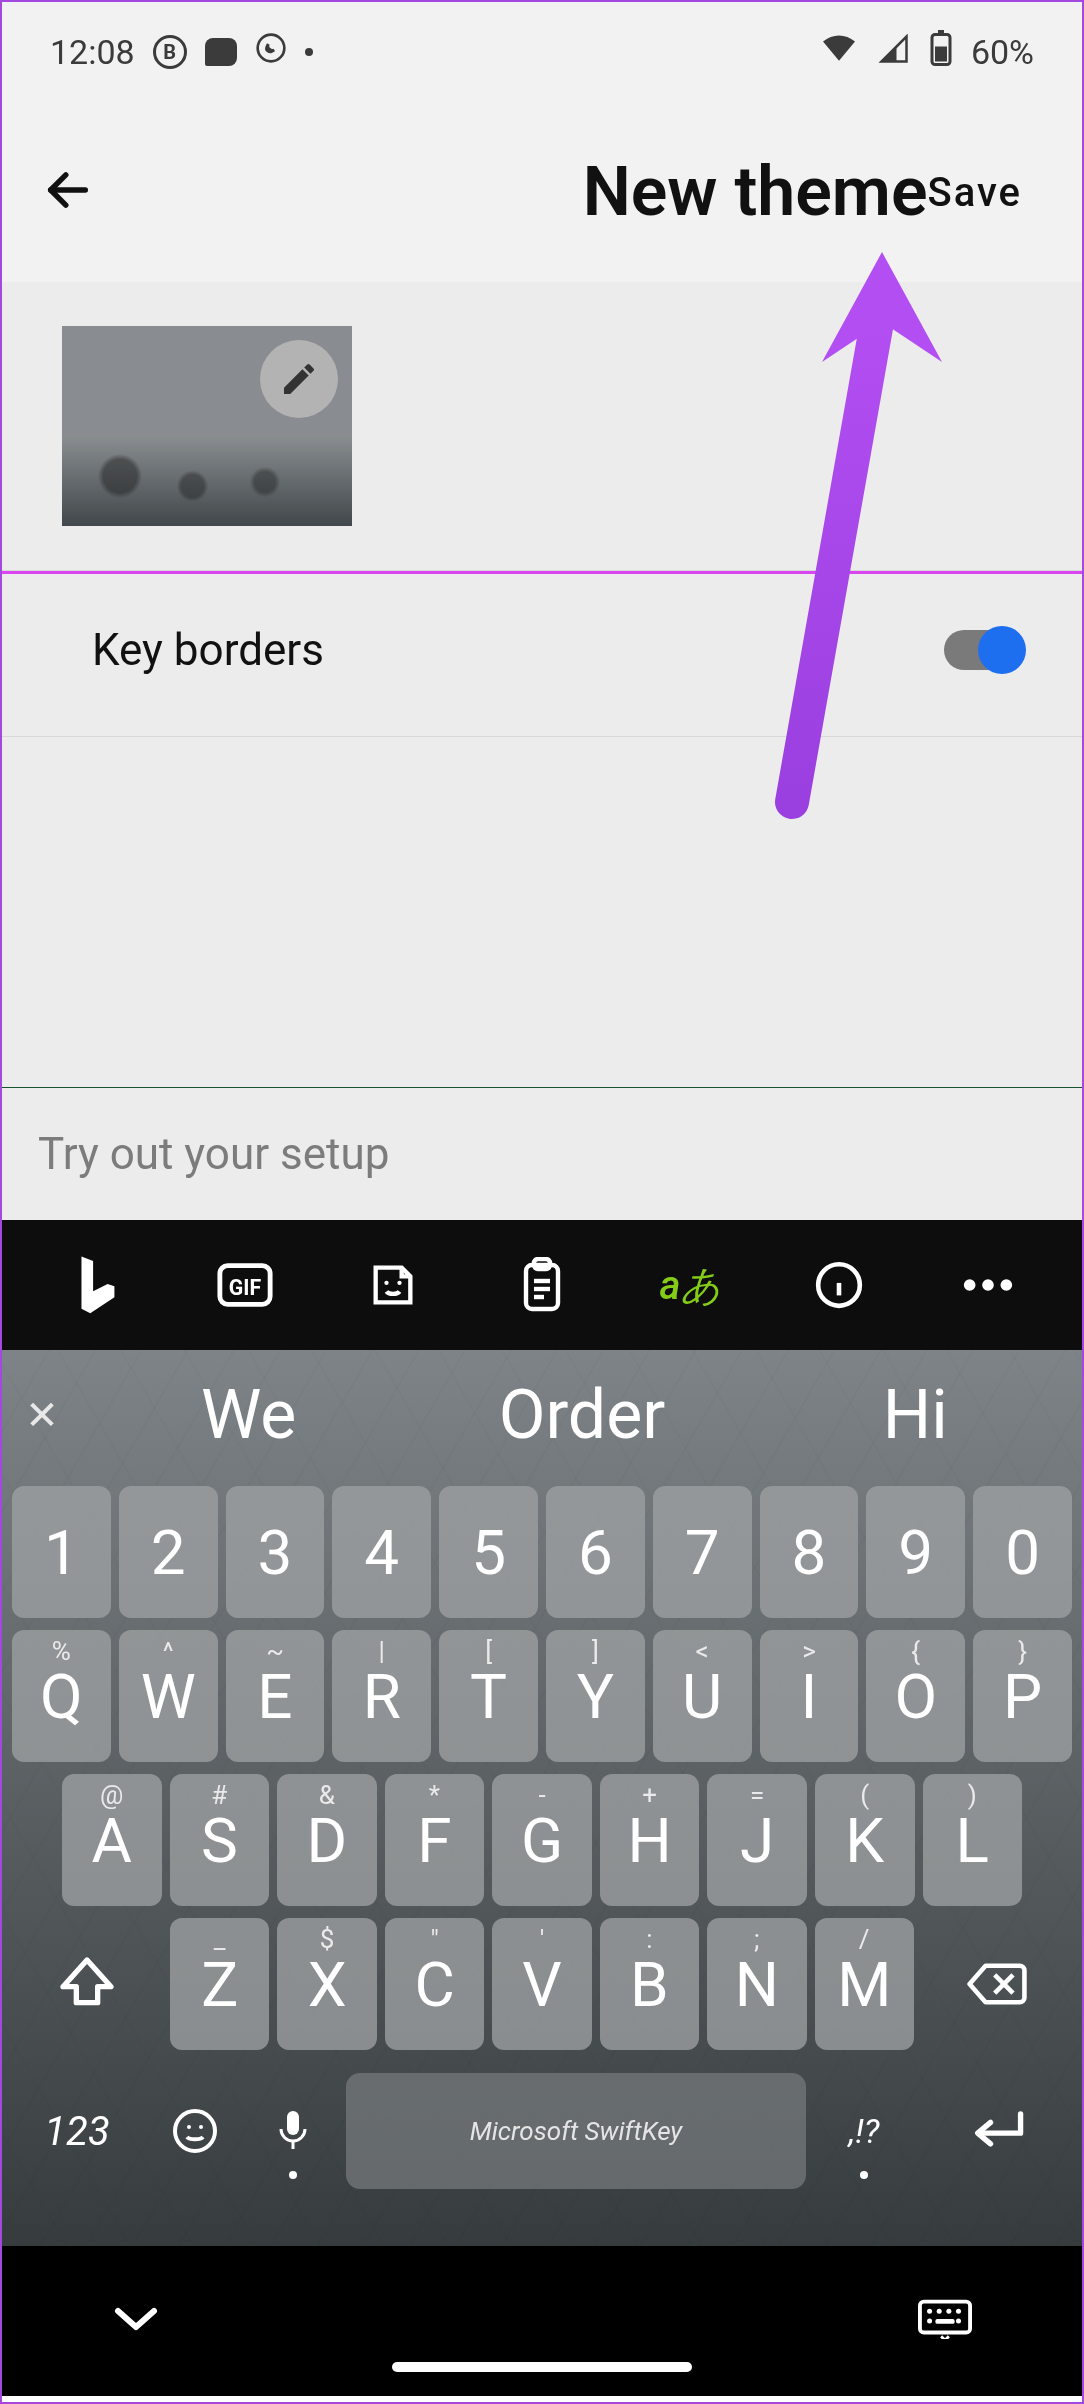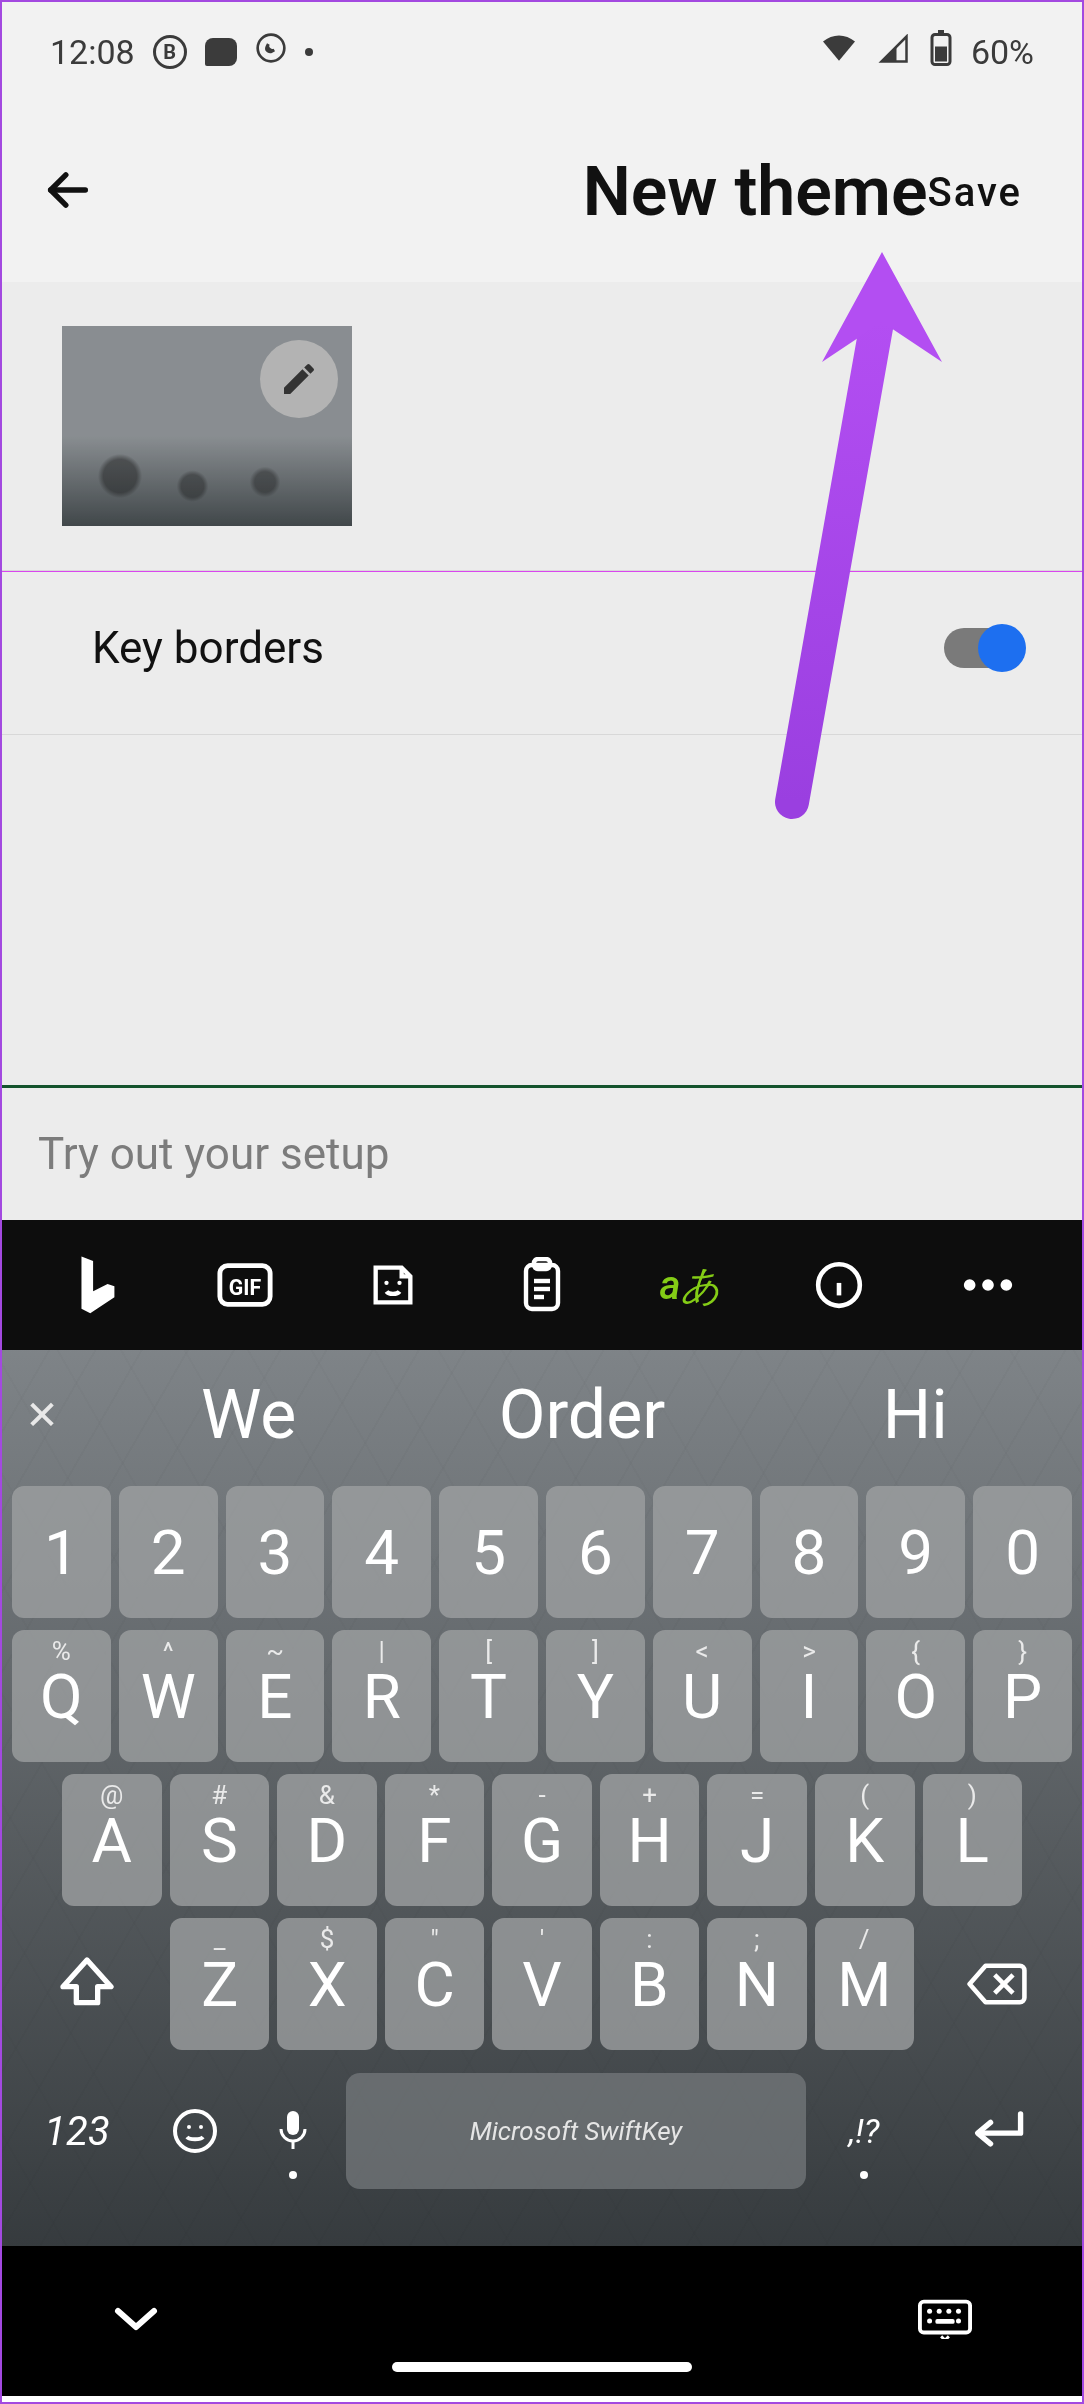--- a/index.html
+++ b/index.html
@@ -58,37 +58,37 @@
     position: absolute; top: 14px; right: 14px;
     width: 78px; height: 78px; border-radius: 50%;
     background: #b9b9b9; display: flex; align-items: center; justify-content: center;
   }
   .edit-badge svg { width: 40px; height: 40px; }
 
   .toggle-row {
     display: flex; align-items: center; justify-content: space-between;
     padding: 50px 60px 60px 90px;
     border-bottom: 1px solid #d8d8d8;
-    border-top: 1px solid #d946ef;
+    border-top: 3px solid #d946ef;
   }
   .toggle-label { font-size: 44px; color: #111; }
   .switch {
     width: 78px; height: 40px; border-radius: 20px;
     background: #7a7a7a; position: relative;
   }
   .switch .knob {
     position: absolute; right: -4px; top: -4px;
     width: 48px; height: 48px; border-radius: 50%;
     background: #1d6ff0;
   }
 
   .spacer { height: 350px; background: #ececec; }
 
   .try-row {
-    border-top: 3px solid #14532d;
+    border-top: 1px solid #14532d;
     padding: 40px 36px;
     font-size: 44px;
     color: #7c7c7c;
     background: #ececec;
   }
 
   
   .arrow {
     position: absolute;
     left: 760px; top: 240px;

